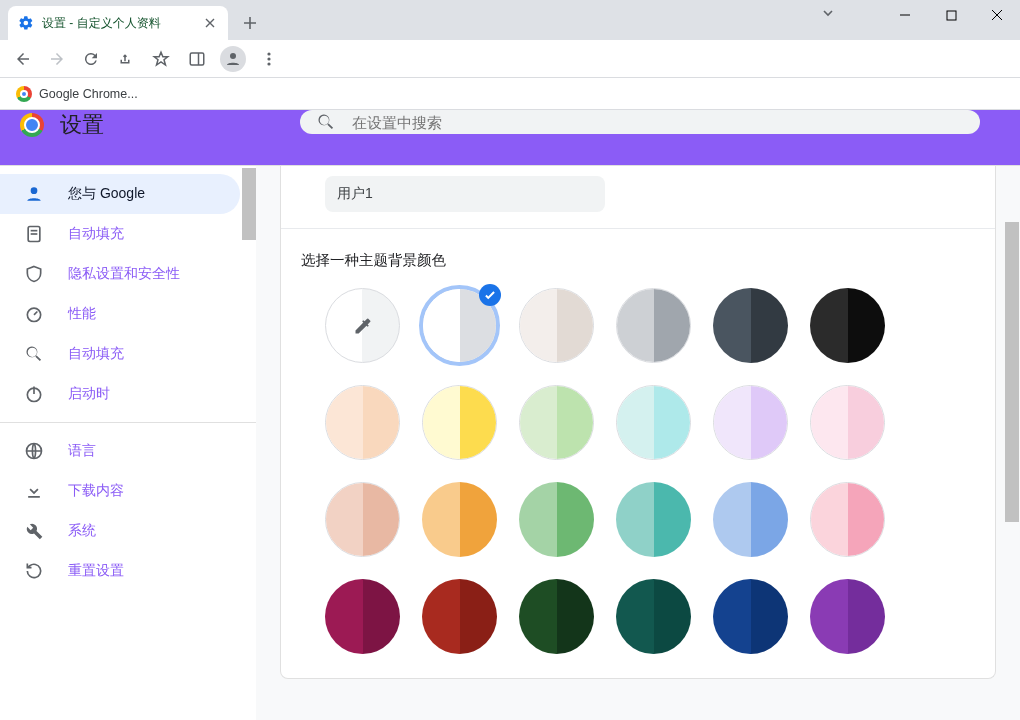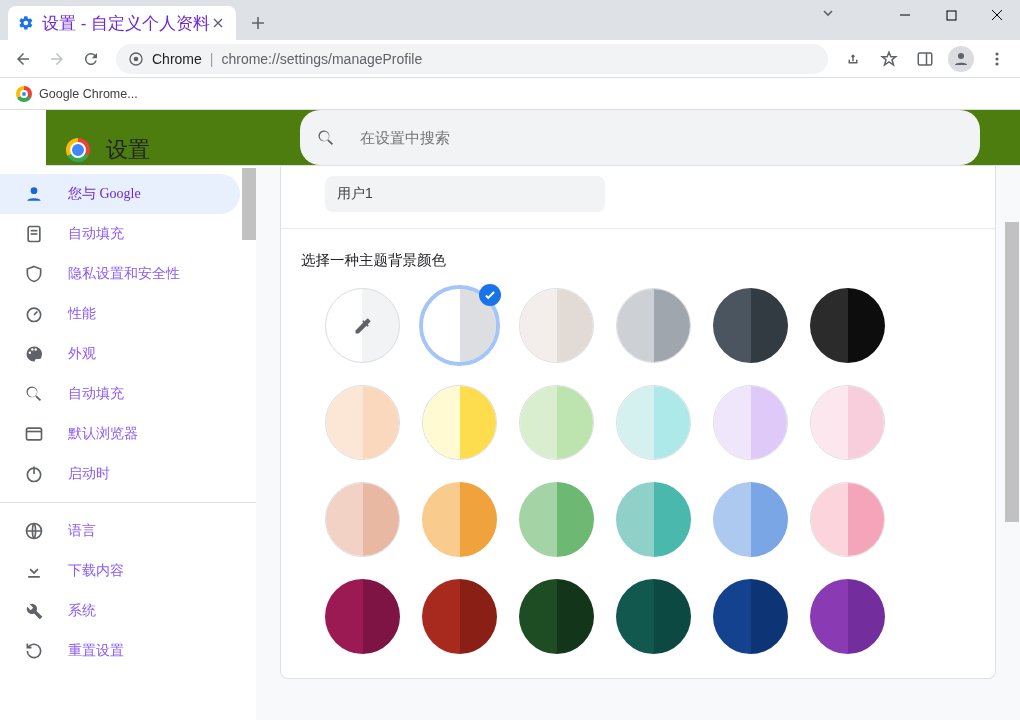--- a/index.html
+++ b/index.html
@@ -2,21 +2,21 @@
 <html><head>
 <meta charset="utf-8">
 <style>
   * { box-sizing: border-box; margin: 0; padding: 0; }
   body { font-family: "Segoe UI", Arial, sans-serif; font-size: 13px; color: #202124; background: #fff; width: 1020px; height: 720px; overflow: hidden; }
   
   
   .titlebar { height: 40px; background: #dee1e6; display: flex; align-items: flex-end; position: relative; }
   .tab { background: #fff; height: 34px; border-radius: 8px 8px 0 0; display: flex; align-items: center; padding: 0 10px; margin-left: 8px; min-width: 220px; position: relative; }
   .tab-favicon { width: 16px; height: 16px; margin-right: 8px; color: #1a73e8; display: flex; align-items: center; justify-content: center; }
-  .tab-title { flex: 1; font-size: 17px; color: #6d28d9; white-space: nowrap; overflow: hidden; }
+  .tab-title { flex: 1; font-size: 12px; color: #14532d; white-space: nowrap; overflow: hidden; }
   .tab-close { width: 16px; height: 16px; display: flex; align-items: center; justify-content: center; color: #5f6368; cursor: pointer; }
   .newtab { width: 28px; height: 28px; display: flex; align-items: center; justify-content: center; color: #5f6368; margin-left: 8px; margin-bottom: 3px; cursor: pointer; }
   .win-controls { position: absolute; right: 0; top: 0; display: flex; }
   .win-btn { width: 46px; height: 30px; display: flex; align-items: center; justify-content: center; color: #000; cursor: pointer; }
   .win-caret { position: absolute; right: 185px; top: 6px; color: #5f6368; }
   
   
   .toolbar { height: 38px; background: #fff; border-bottom: 1px solid #dadce0; display: flex; align-items: center; padding: 0 6px; }
   .tb-btn { width: 34px; height: 30px; display: flex; align-items: center; justify-content: center; color: #5f6368; cursor: pointer; border-radius: 15px; }
   .tb-btn.disabled { color: #bdc1c6; }
@@ -28,30 +28,30 @@
   .tb-right { display: flex; align-items: center; gap: 2px; }
   .avatar-circle { width: 26px; height: 26px; background: #dadce0; border-radius: 50%; display: flex; align-items: center; justify-content: center; color: #5f6368; }
 
   
   .bookmarks { height: 32px; background: #fff; border-bottom: 1px solid #dadce0; display: flex; align-items: center; padding: 0 10px; font-size: 12.5px; color: #3c4043; }
   .bk-item { display: flex; align-items: center; gap: 7px; padding: 4px 6px; border-radius: 4px; cursor: pointer; }
   .chrome-logo-s { width: 16px; height: 16px; border-radius: 50%; background: conic-gradient(#ea4335 0 120deg,#34a853 120deg 240deg,#fbbc05 240deg 360deg); position: relative; }
   .chrome-logo-s::after{ content:''; position:absolute; inset:4px; border-radius:50%; background:#4285f4; border:2px solid #fff;}
   
   
-  .settings-header { height: 56px; display: flex; align-items: flex-end; padding: 0 20px; gap: 18px; border-bottom: 1px solid #e0e0e0; background:#4d7c0f;margin-left:46px;}
+  .settings-header { height: 56px; display: flex; align-items: flex-start; padding: 0 20px; gap: 18px; border-bottom: 1px solid #e0e0e0; background:#8b5cf6;}
   .settings-title { font-size: 22px; color: #202124; display:flex; align-items:center; gap:16px;}
-  .searchbox { flex: 1; max-width: 680px; height: 55px; background: #f1f3f4; border-radius: 20px; display: flex; align-items: center; padding: 0 16px; color: #5f6368; gap: 24px; margin-left: auto; margin-right: 20px; }
+  .searchbox { flex: 1; max-width: 680px; height: 24px; background: #f1f3f4; border-radius: 20px; display: flex; align-items: center; padding: 0 16px; color: #5f6368; gap: 16px; margin-left: auto; margin-right: 20px; }
   .searchbox input { border: none; background: transparent; outline: none; font-size: 15px; flex: 1; color:#202124;}
   
   
   .main { display: flex; height: calc(720px - 40px - 38px - 32px - 56px); position: relative;}
   .sidebar { width: 256px; padding-top: 8px; overflow-y: auto; position: relative;}
   .sidebar-item { height: 40px; display: flex; align-items: center; padding: 0 24px; gap: 24px; color: #8b5cf6; cursor: pointer; font-size: 14px; border-radius: 0 20px 20px 0; margin-right: 16px;}
-  .sidebar-item.active { background: #e8f0fe; color: #6d28d9; font-family: Liberation Serif, serif; }
+  .sidebar-item.active { background: #e8f0fe; color: #0f172a; }
   .sidebar-item.active .si-icon { color: #1967d2; }
   .si-icon { width: 20px; height: 20px; display: flex; align-items:center; justify-content:center; color:#5f6368; flex-shrink:0;}
   .sidebar-sep { height: 1px; background: #e0e0e0; margin: 8px 0; }
   .sb-scroll { position:absolute; right:0; top:2px; width:14px; height:72px; background:#c1c1c1; border-radius:0;}
   
   .content { flex: 1; background: #f8f9fa; overflow-y: auto; position: relative;}
   .content-inner { background:#fff; margin: 0 24px 24px 24px; border:1px solid #e0e0e0; border-top:none; border-radius:0 0 8px 8px;}
   .c-scroll { position:absolute; right:1px; top:56px; width:14px; height:300px; background:#c1c1c1;}
   
   .name-field { margin: 0 44px 16px 44px; padding-top:10px;}
@@ -126,31 +126,20 @@
   <div class="tb-btn disabled">
       <svg width="18" height="18" viewBox="0 0 24 24">
         <path d="M4 13h12.2l-5.6 5.6L12 20l8-8-8-8-1.4 1.4L16.2 11H4z" fill="#bdc1c6"></path>
       </svg>
     </div>
   <div class="tb-btn">
       <svg width="18" height="18" viewBox="0 0 24 24">
         <path d="M17.65 6.35A8 8 0 1 0 19.73 14h-2.08A6 6 0 1 1 12 6a5.87 5.87 0 0 1 4.22 1.78L13 11h7V4z" fill="#5f6368"></path>
       </svg>
     </div>
-  <div class="omnibox">
-    <span class="omni-icon">
-        <svg width="16" height="16" viewBox="0 0 24 24" fill="#5f6368">
-          <circle cx="12" cy="12" r="9" fill="none" stroke="#5f6368" stroke-width="2"></circle>
-          <circle cx="12" cy="12" r="3.5"></circle>
-        </svg>
-      </span>
-    <span class="omni-prefix">Chrome</span>
-    <span class="omni-sep">|</span>
-    <span class="omni-url">chrome://settings/manageProfile</span>
-  </div>
   <div class="tb-right">
     <div class="tb-btn">
         <svg width="18" height="18" viewBox="0 0 24 24" fill="none" stroke="#5f6368" stroke-width="2">
           <path d="M14 9l-2-2-2 2M12 7v8M7 13v4h10v-4"></path>
         </svg>
       </div>
     <div class="tb-btn">
         <svg width="18" height="18" viewBox="0 0 24 24" fill="none" stroke="#5f6368" stroke-width="2">
           <path d="M12 3l2.5 6H21l-5 4 2 7-6-4-6 4 2-7-5-4h6.5z"></path>
         </svg>
@@ -234,41 +223,24 @@
           <svg width="20" height="20" viewBox="0 0 24 24" fill="none" stroke="currentColor" stroke-width="2">
             <circle cx="12" cy="13" r="8"></circle>
             <path d="M12 13l4-4"></path>
           </svg>
         </span>
         <span>性能</span>
       </div>
       <div class="sidebar-item">
         <span class="si-icon">
           <svg width="20" height="20" viewBox="0 0 24 24" fill="currentColor">
-            <path d="M12 3a9 9 0 0 0 0 18c1 0 1-1 1-1 0-1 1-2 2-2h3a3 3 0 0 0 3-3 9 9 0 0 0-9-12zM7 12a1.5 1.5 0 1 1 0-3 1.5 1.5 0 0 1 0 3zm3-4a1.5 1.5 0 1 1 0-3 1.5 1.5 0 0 1 0 3zm4 0a1.5 1.5 0 1 1 0-3 1.5 1.5 0 0 1 0 3z"></path>
-          </svg>
-        </span>
-        <span>外观</span>
-      </div>
-      <div class="sidebar-item">
-        <span class="si-icon">
-          <svg width="20" height="20" viewBox="0 0 24 24" fill="currentColor">
             <path d="M15.5 14h-.79l-.28-.27a6.5 6.5 0 1 0-.7.7l.27.28v.79l5 5L20.49 19zM10 15.5A5.5 5.5 0 1 1 15.5 10 5.5 5.5 0 0 1 10 15.5z"></path>
           </svg>
         </span>
         <span>自动填充</span>
-      </div>
-      <div class="sidebar-item">
-        <span class="si-icon">
-          <svg width="20" height="20" viewBox="0 0 24 24" fill="none" stroke="currentColor" stroke-width="2">
-            <rect x="3" y="5" width="18" height="14" rx="2"></rect>
-            <line x1="3" y1="9" x2="21" y2="9"></line>
-          </svg>
-        </span>
-        <span>默认浏览器</span>
       </div>
       <div class="sidebar-item">
         <span class="si-icon">
           <svg width="20" height="20" viewBox="0 0 24 24" fill="none" stroke="currentColor" stroke-width="2">
             <circle cx="12" cy="13" r="8"></circle>
             <line x1="12" y1="3" x2="12" y2="12"></line>
           </svg>
         </span>
         <span>启动时</span>
       </div>

